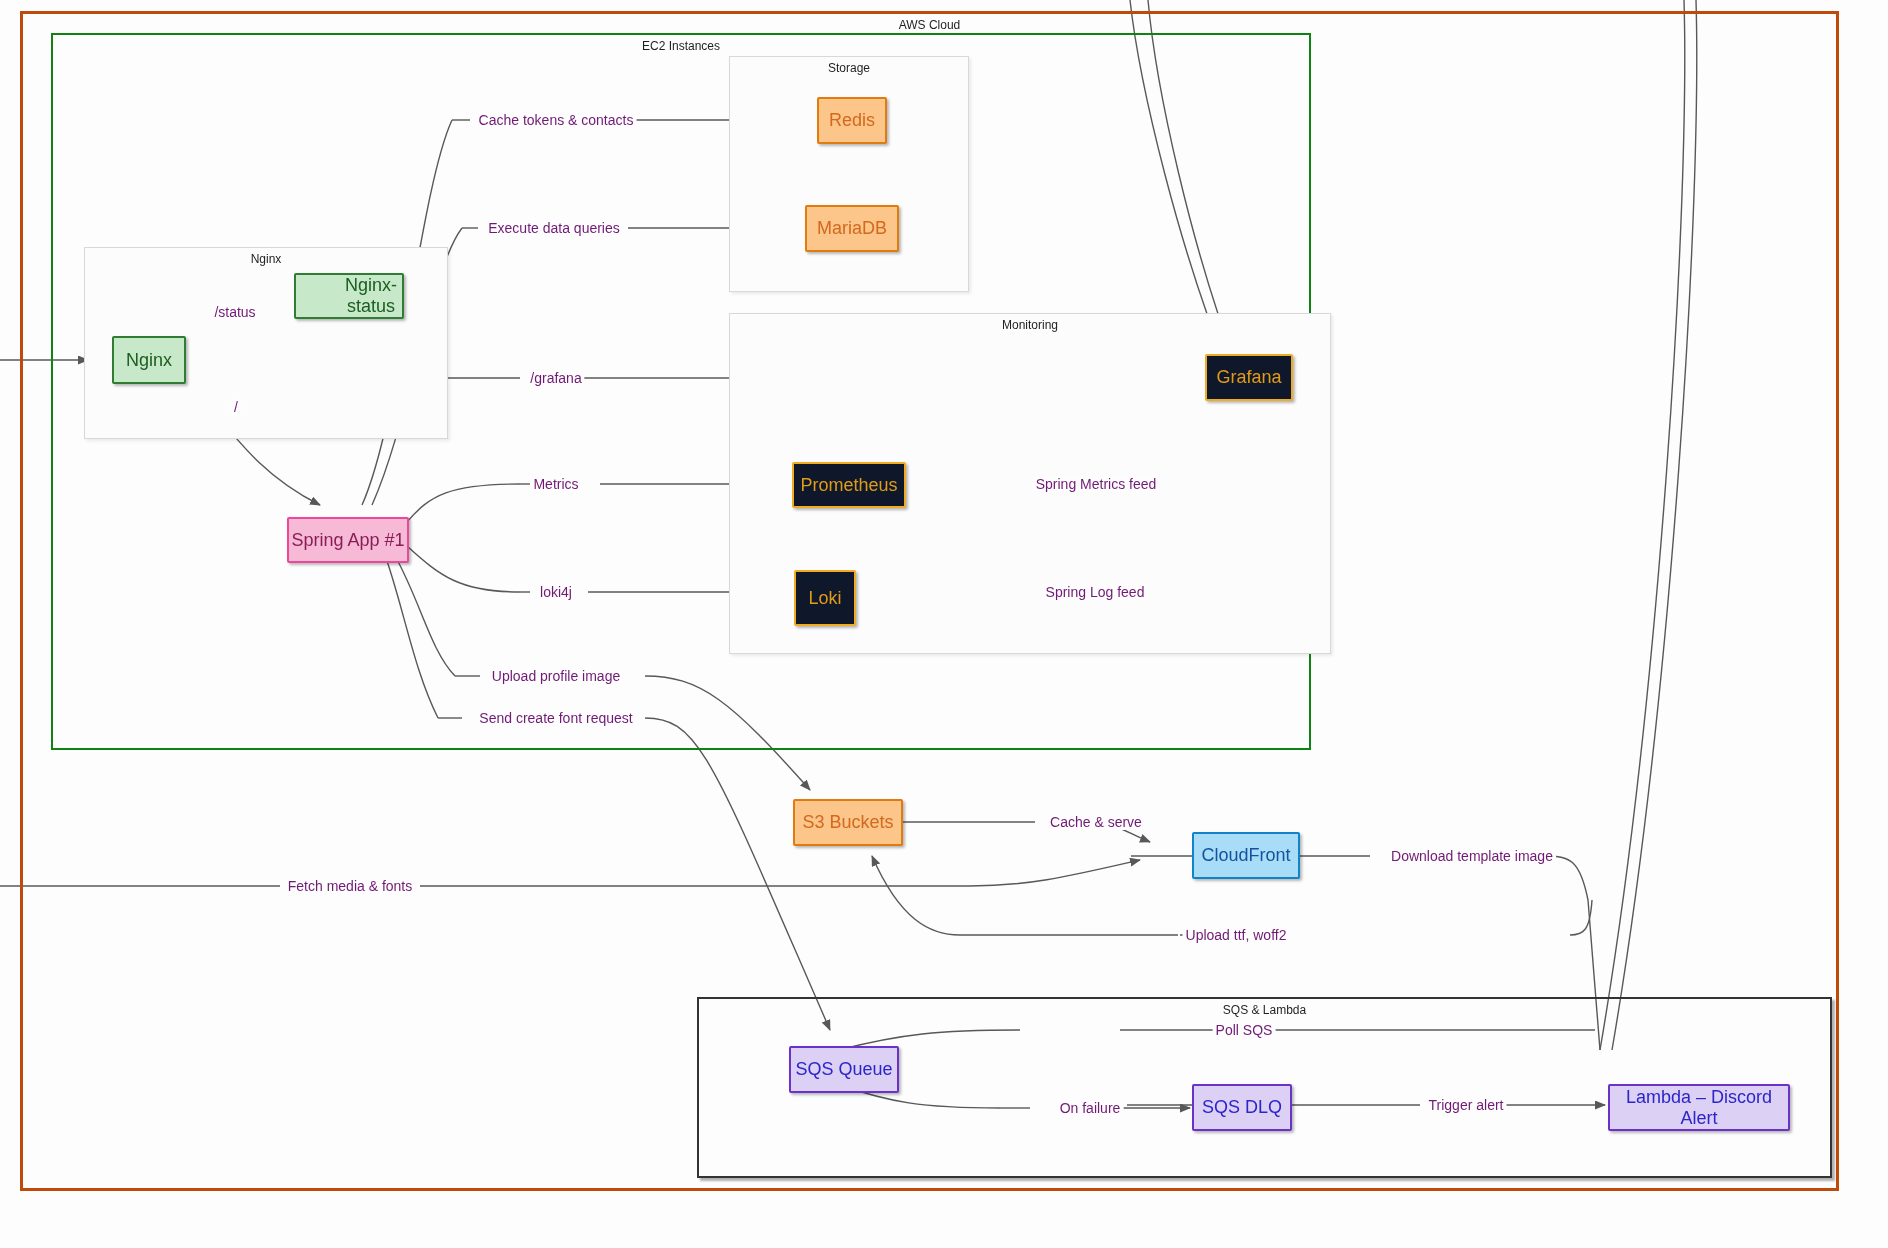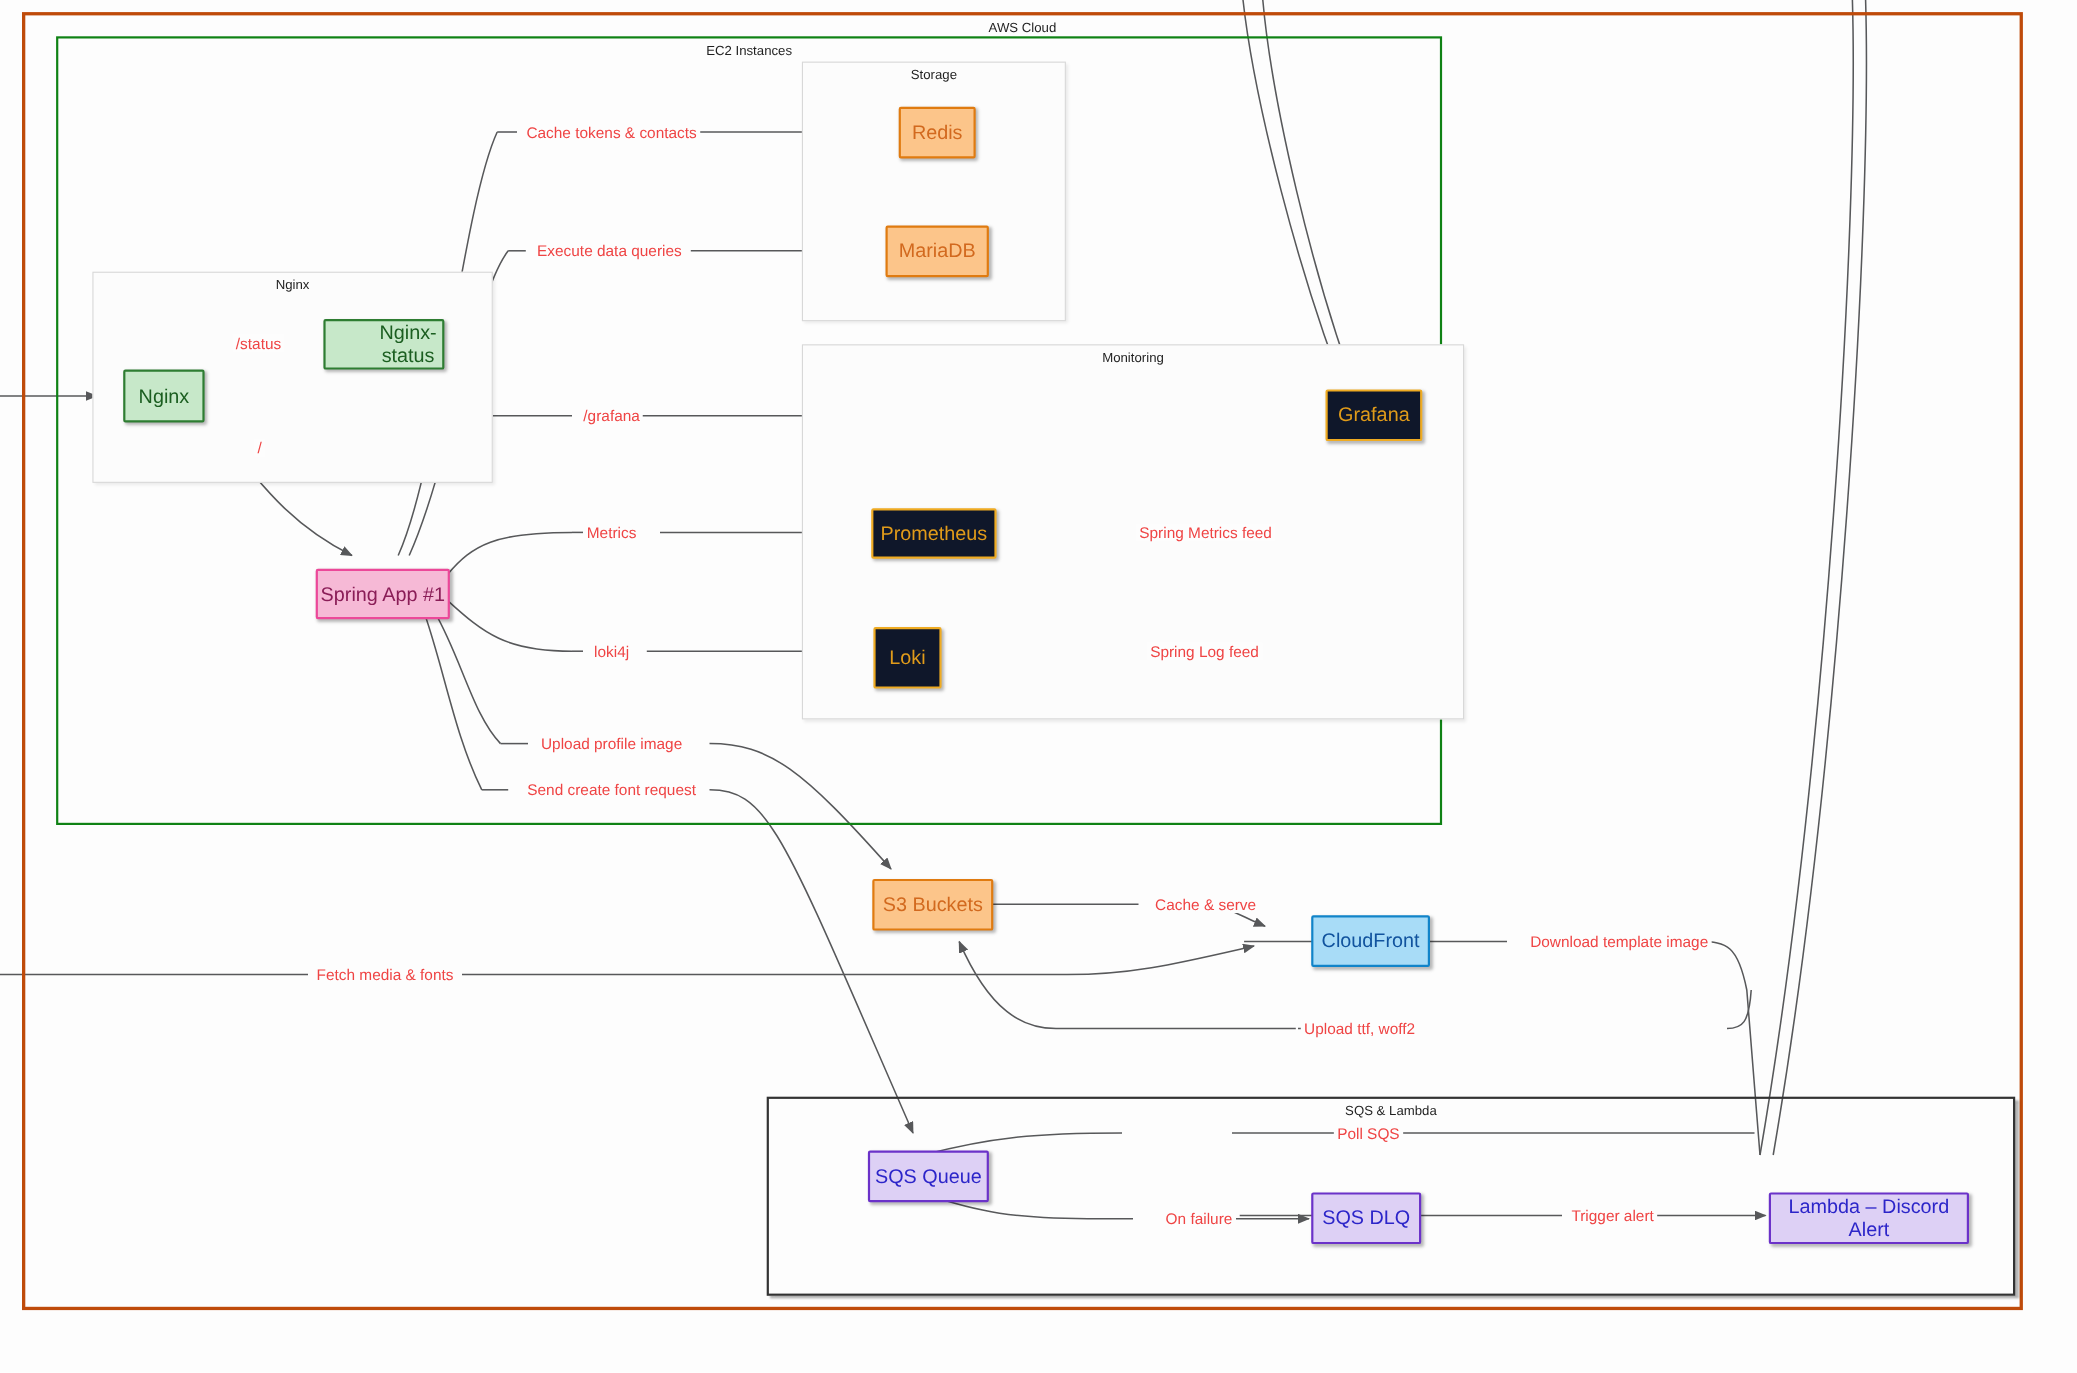--- a/index.html
+++ b/index.html
@@ -61,21 +61,21 @@
   .n-green  { background:#c7e8c9; border:2px solid #2e7d32; color:#1b5e20; }
   .n-pink   { background:#f6b9d6; border:2px solid #ec4899; color:#8a1d57; }
   .n-orange { background:#fcc58a; border:2px solid #e07b10; color:#d2691e; }
   .n-yellow { background:#0f172a; border:2px solid #efab22; color:#e09b1a; }
   .n-blue   { background:#a8dcf7; border:2px solid #1184c9; color:#11539e; }
   .n-purple { background:#ddd0f5; border:2px solid #6b32c9; color:#2c25c9; }
   
   .elabel {
     position: absolute;
     font-size: 14px;
-    color: #ef4444;
+    color: #701a75;
     background: #fdfdfd;
     padding: 0 3px;
     white-space: nowrap;
     transform: translate(-50%, -50%);
   }
 </style>
 </head>
 <body>
 
 <div id="canvas">
@@ -180,21 +180,21 @@
 
 
   <div class="group grp-sqs" style="left:697px; top:997px; width:1135px; height:181px;">
     <div class="group-label">SQS &amp; Lambda</div>
   </div>
 
   <div class="node n-green" style="left:112px; top:336px; width:74px; height:48px;">
     <span>Nginx</span>
   </div>
 
-  <div class="node n-green" style="left:294px; top:290px; width:110px; height:46px;padding-left:44px;">
+  <div class="node n-green" style="left:294px; top:273px; width:110px; height:46px;padding-left:44px;">
     <span>Nginx-status</span>
   </div>
 
   <div class="node n-pink" style="left:287px; top:517px; width:122px; height:46px;">
     <span>Spring App #1</span>
   </div>
 
   <div class="node n-orange" style="left:817px; top:97px; width:70px; height:47px;">
     <span>Redis</span>
   </div>

